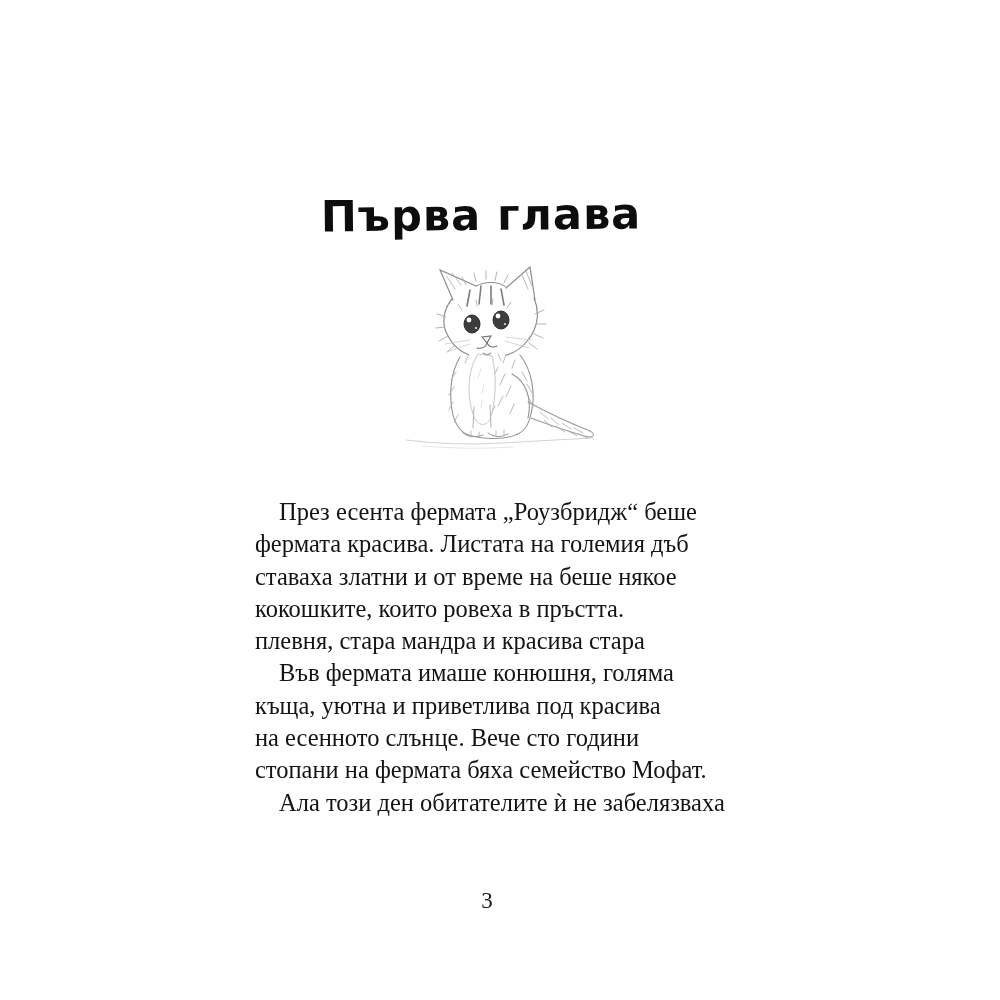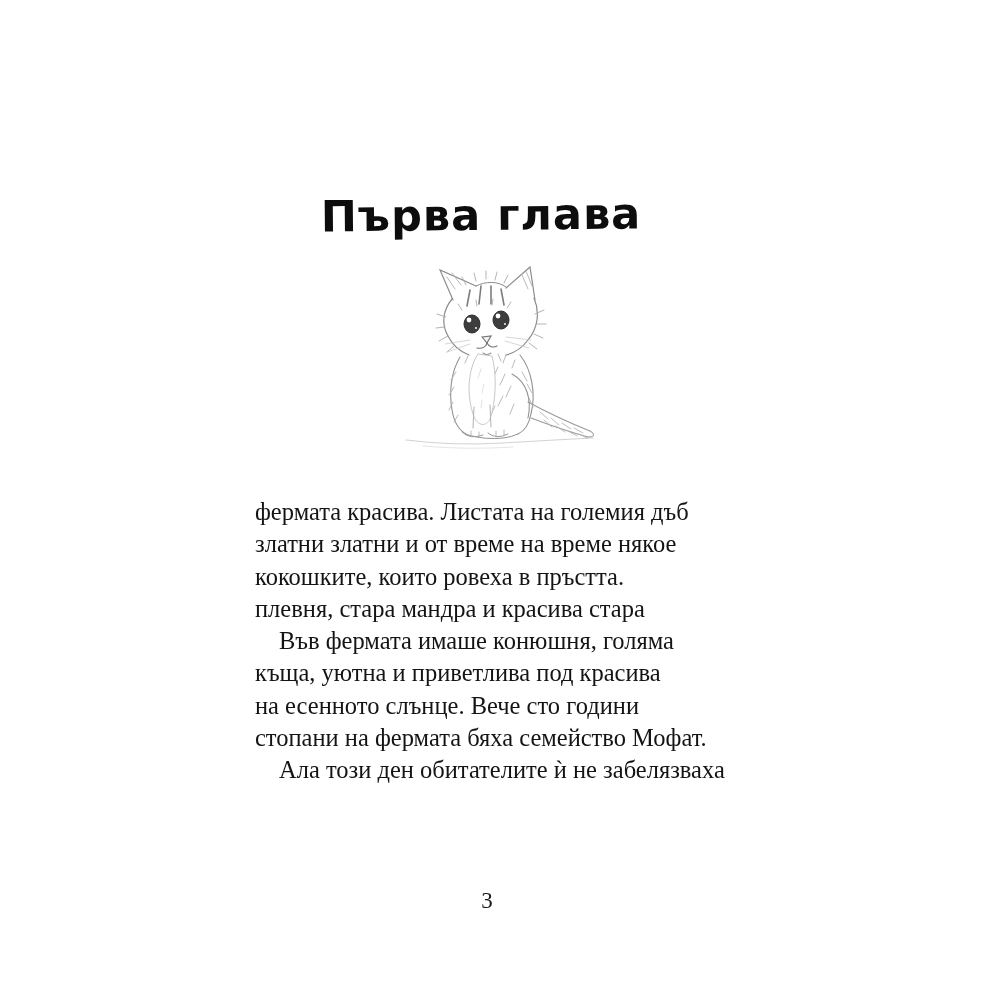--- a/index.html
+++ b/index.html
@@ -115,22 +115,23 @@
       <path d="M89,81 C88,85 84,87 79,86"></path>
       <path d="M89,81 C91,85 95,86 99,84"></path>
       <path d="M85,91 q4,3 8,0" stroke="#9b9b9b"></path>
     </g>
 
     <path d="M72,78 L47,82 M72,82 L49,90 M108,75 L133,78 M107,79 L131,86" fill="none" stroke="#cccccc" stroke-width="0.8" stroke-linecap="round"></path>
   </svg>
 
   <div class="text-block">
     <p>
+      <span class="line indent">През есента фермата „Роузбридж“ беше</span>
       <span class="line">фермата красива. Листата на големия дъб</span>
-      <span class="line">златни златни и от време на време някое</span>
+      <span class="line">ставаха златни и от време на беше някое</span>
       <span class="line">кокошките, които ровеха в пръстта.</span>
     </p>
     <p>
       <span class="line">плевня, стара мандра и красива стара</span>
       <span class="line indent">Във фермата имаше конюшня, голяма</span>
       <span class="line">къща, уютна и приветлива под красива</span>
       <span class="line">на есенното слънце. Вече сто години</span>
       <span class="line">стопани на фермата бяха семейство Мофат.</span>
     </p>
     <p>

